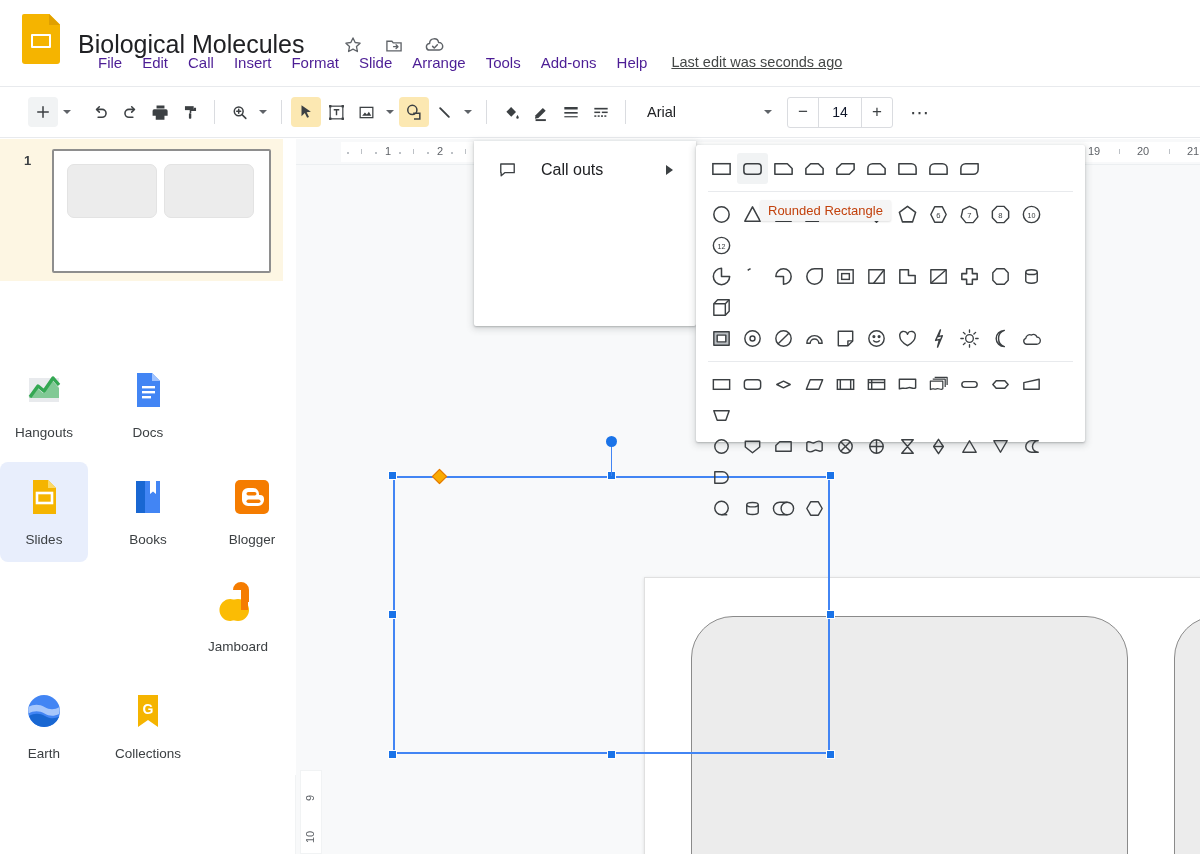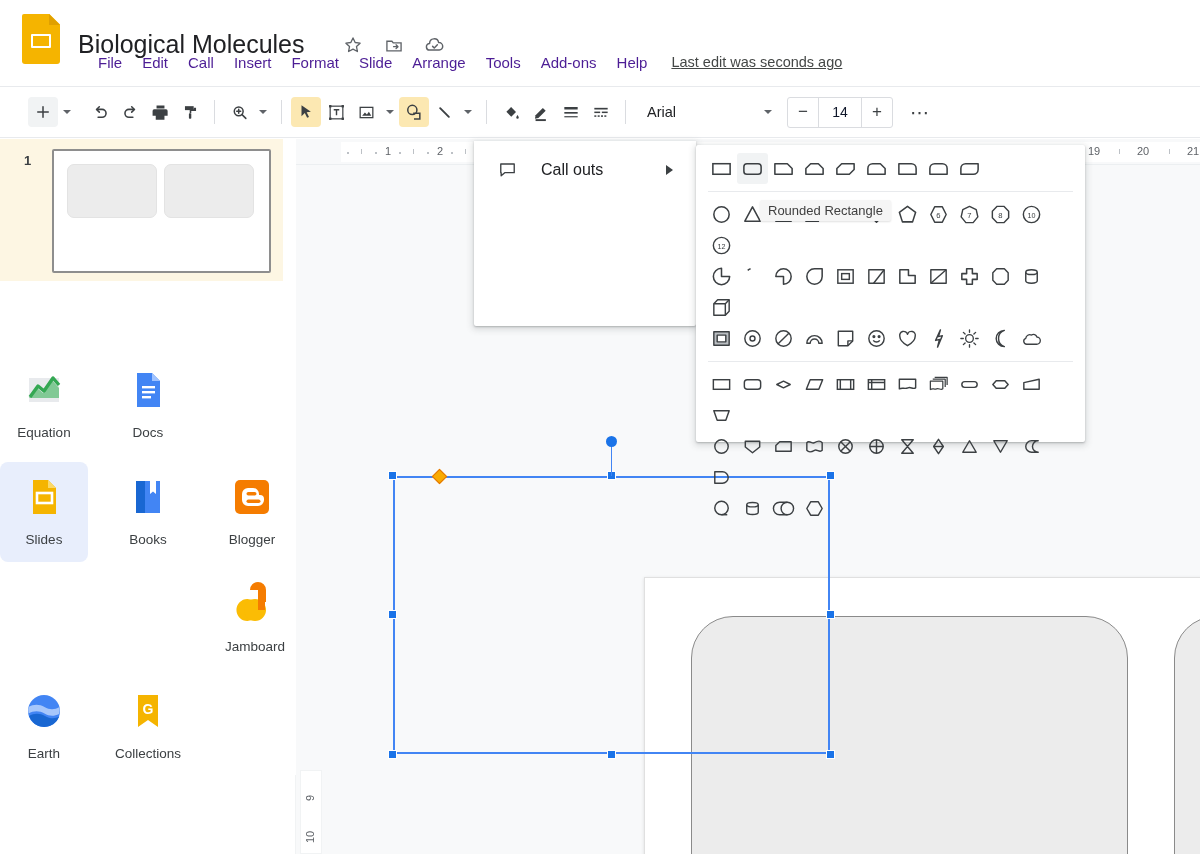--- a/index.html
+++ b/index.html
@@ -140,21 +140,21 @@
     padding:8px 10px;
   }
   .pal-sec { display:flex; flex-wrap:wrap; }
   .pal-div { height:1px; background:#e8eaed; margin:7px 2px; }
   .pal-cell { width:31px; height:31px; display:flex; align-items:center; justify-content:center; border-radius:3px; cursor:pointer; }
   .pal-cell.sel { background:#f1f3f4; }
   .pal-cell svg { display:block; }
   .tooltip {
     position:absolute; left:760px; top:200px; height:21px; padding:0 8px;
     background:#f5f5f5; border-radius:2px; display:flex; align-items:center;
-    font-size:13px; color:#404040; box-shadow:0 1px 2px rgba(0,0,0,.12);
+    font-size:13px; color:#c2410c; box-shadow:0 1px 2px rgba(0,0,0,.12);
     white-space:nowrap;
   }
 
   
   .sb { position:absolute; background:#dadce0; border-radius:4px; }
   .sb-film { left:306px; top:146px; width:8px; height:209px; background:#e8eaed;}
 
   .divider-v { position:absolute; left:295px; top:139px; width:1px; height:715px; background:#f1f3f4; }
 </style>
 </head>
@@ -350,21 +350,21 @@
   <div class="apps">
 
     <div class="app-cell" style="left:0px;top:0px">
       <div class="app-ic">
         <svg width="44" height="44" viewBox="0 0 44 44">
             <rect x="7" y="10" width="30" height="24" fill="#e8eaed"></rect>
             <path d="M7 30l8-10 6 5 9-13 7 8v10H7z" fill="#81c995"></path>
             <path d="M8 29l8-11 6 5 9-13 6 7" stroke="#34a853" stroke-width="3.4" fill="none" stroke-linejoin="round"></path>
           </svg>
       </div>
-      <div class="app-lbl">Equation</div>
+      <div class="app-lbl">Hangouts</div>
     </div>
     <div class="app-cell" style="left:104px;top:0px">
       <div class="app-ic">
         <svg width="44" height="44" viewBox="0 0 44 44">
             <path d="M11 5h15l8 8v26H11z" fill="#4285f4"></path>
             <path d="M26 5l8 8h-8z" fill="#a0c3ff"></path>
             <rect x="16" y="18" width="13" height="2.4" fill="#fff"></rect>
             <rect x="16" y="23" width="13" height="2.4" fill="#fff"></rect>
             <rect x="16" y="28" width="9" height="2.4" fill="#fff"></rect>
           </svg>
@@ -397,21 +397,21 @@
         <svg width="44" height="44" viewBox="0 0 44 44">
             <rect x="5" y="5" width="34" height="34" rx="5" fill="#f57c00"></rect>
             <path d="M18 13h5a6 6 0 016 6v1h1a4 4 0 014 4v1a6 6 0 01-6 6H18a6 6 0 01-6-6v-6a6 6 0 016-6z" fill="#fff"></path>
             <rect x="16.5" y="17" width="10" height="3.6" rx="1.8" fill="#f57c00"></rect>
             <rect x="16.5" y="24.5" width="14" height="3.6" rx="1.8" fill="#f57c00"></rect>
           </svg>
       </div>
       <div class="app-lbl">Blogger</div>
     </div>
 
-    <div class="app-cell" style="left:211px;top:214px">
+    <div class="app-cell" style="left:194px;top:214px">
       <div class="app-ic">
         <svg width="44" height="44" viewBox="0 0 44 44">
             <path d="M22 20a11 11 0 100 16 11 11 0 000-16z" fill="#fbbc04"></path>
             <path d="M22 12a8 8 0 0116 0v12h-8V12z" fill="#f57c00" transform="translate(-5,-4)"></path>
             <rect x="25" y="8" width="7" height="17" fill="#f57c00"></rect>
             <path d="M11 28a11 11 0 1122 0 11 11 0 01-22 0z" fill="#fbbc04"></path>
             <rect x="25" y="8" width="7" height="20" fill="#f57c00"></rect>
           </svg>
       </div>
       <div class="app-lbl">Jamboard</div>

